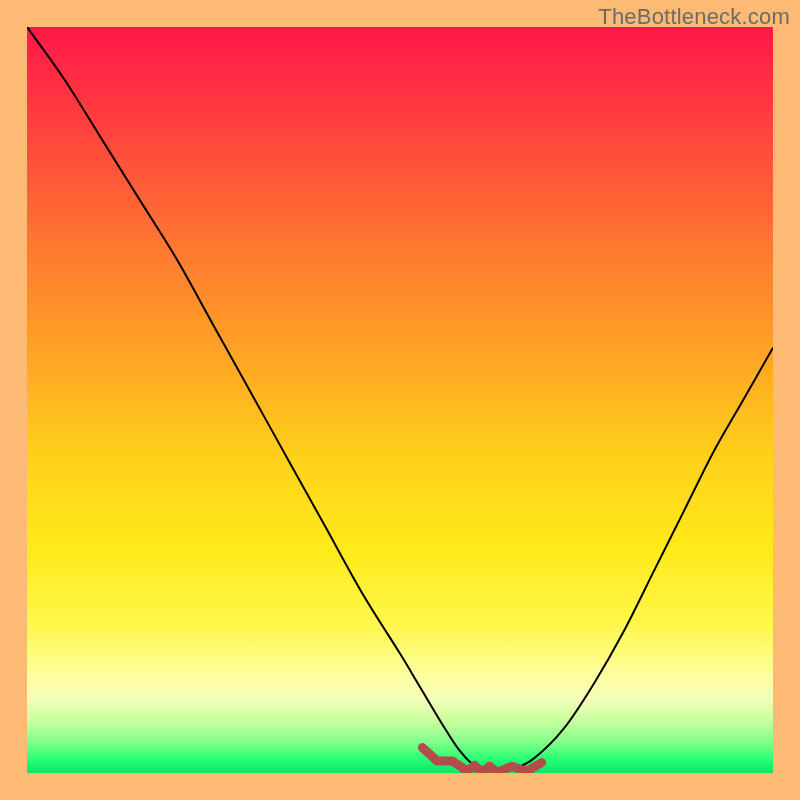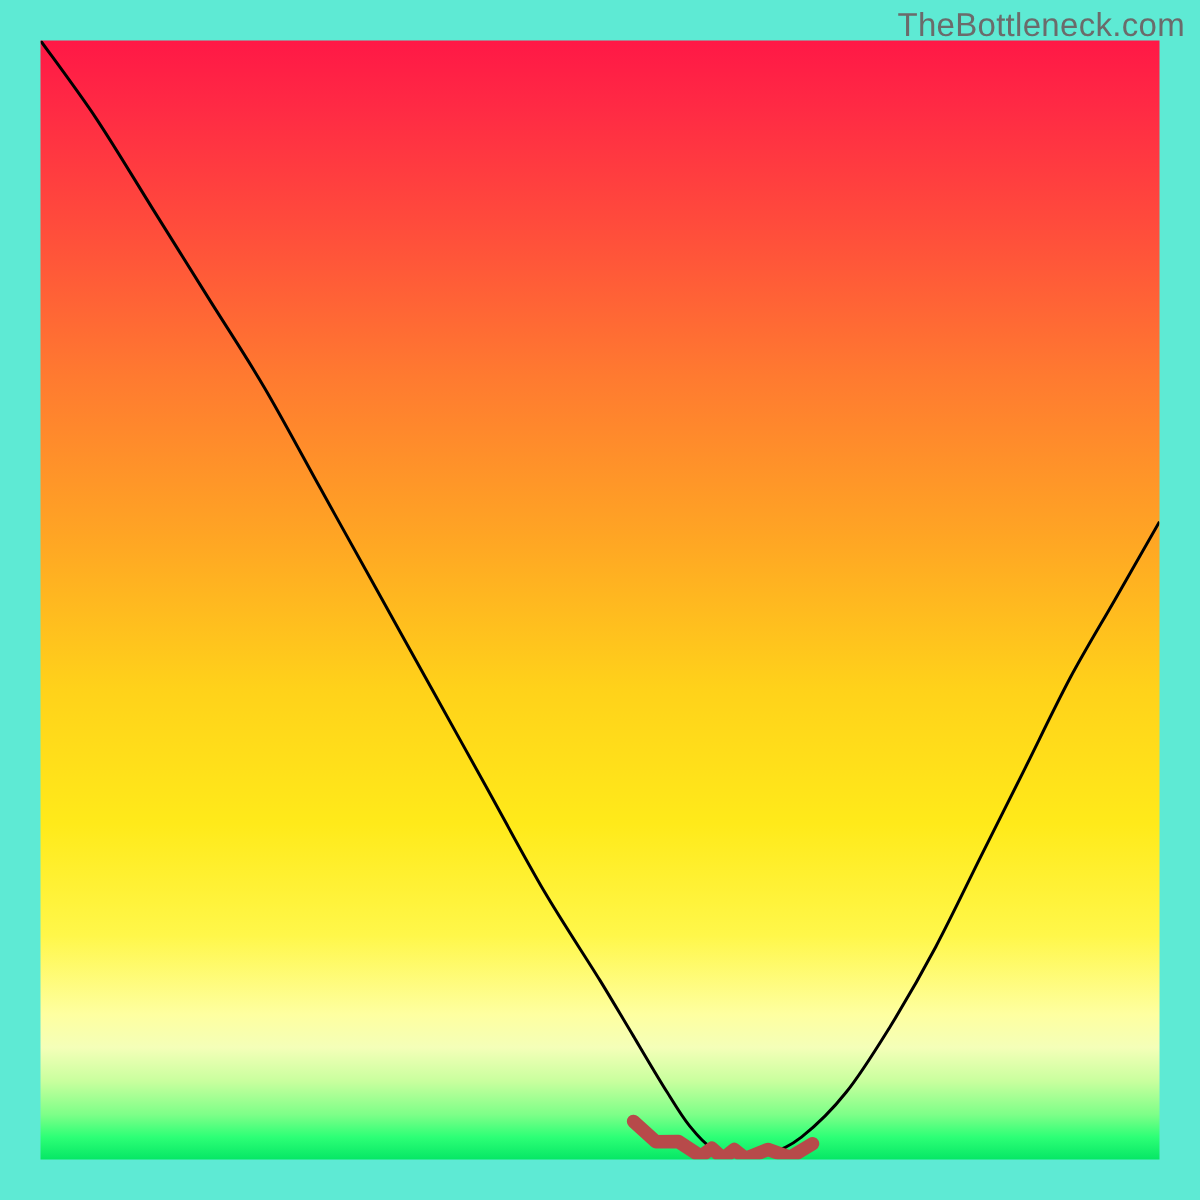--- a/index.html
+++ b/index.html
@@ -8,21 +8,21 @@
     width: 800px;
     height: 800px;
     background: #000;
     overflow: hidden;
     font-family: Arial, Helvetica, sans-serif;
   }
   .frame {
     position: relative;
     width: 800px;
     height: 800px;
-    background: #5eead4;
+    background: #fdba74;
   }
   .plot-area {
     position: absolute;
     left: 27px;
     top: 27px;
     width: 746px;
     height: 746px;
     
     background: linear-gradient(
       to bottom,

